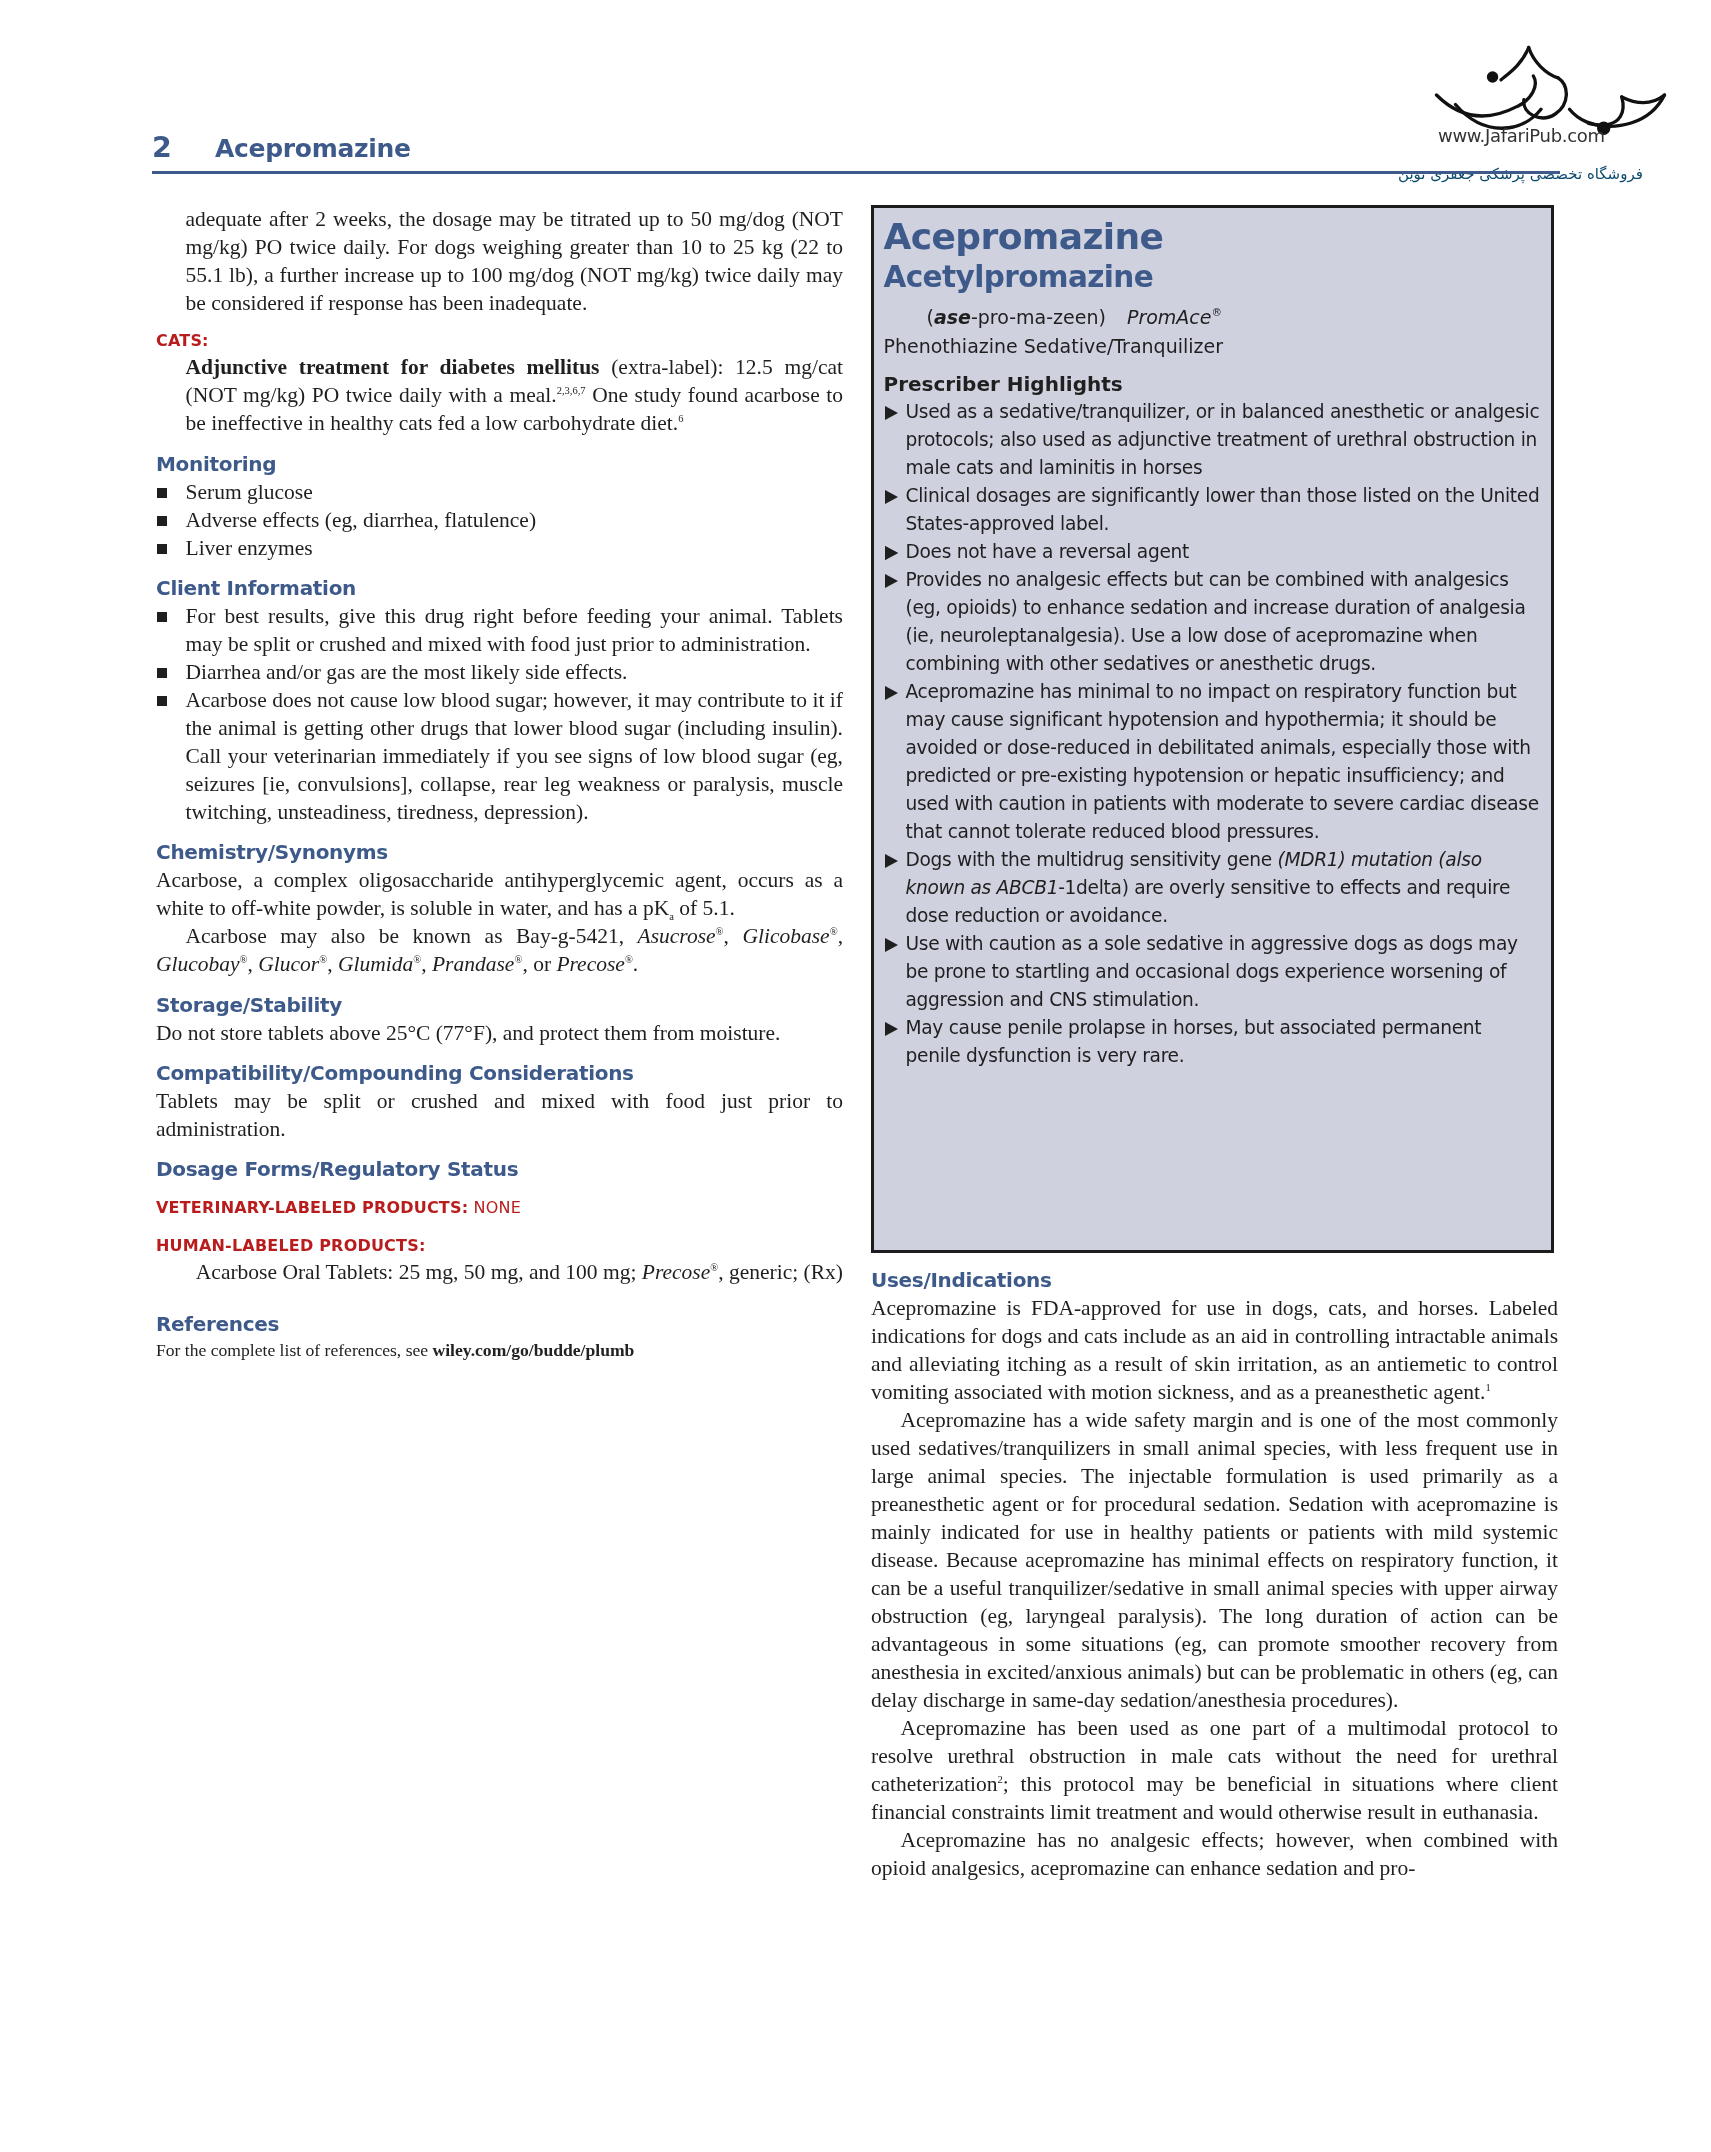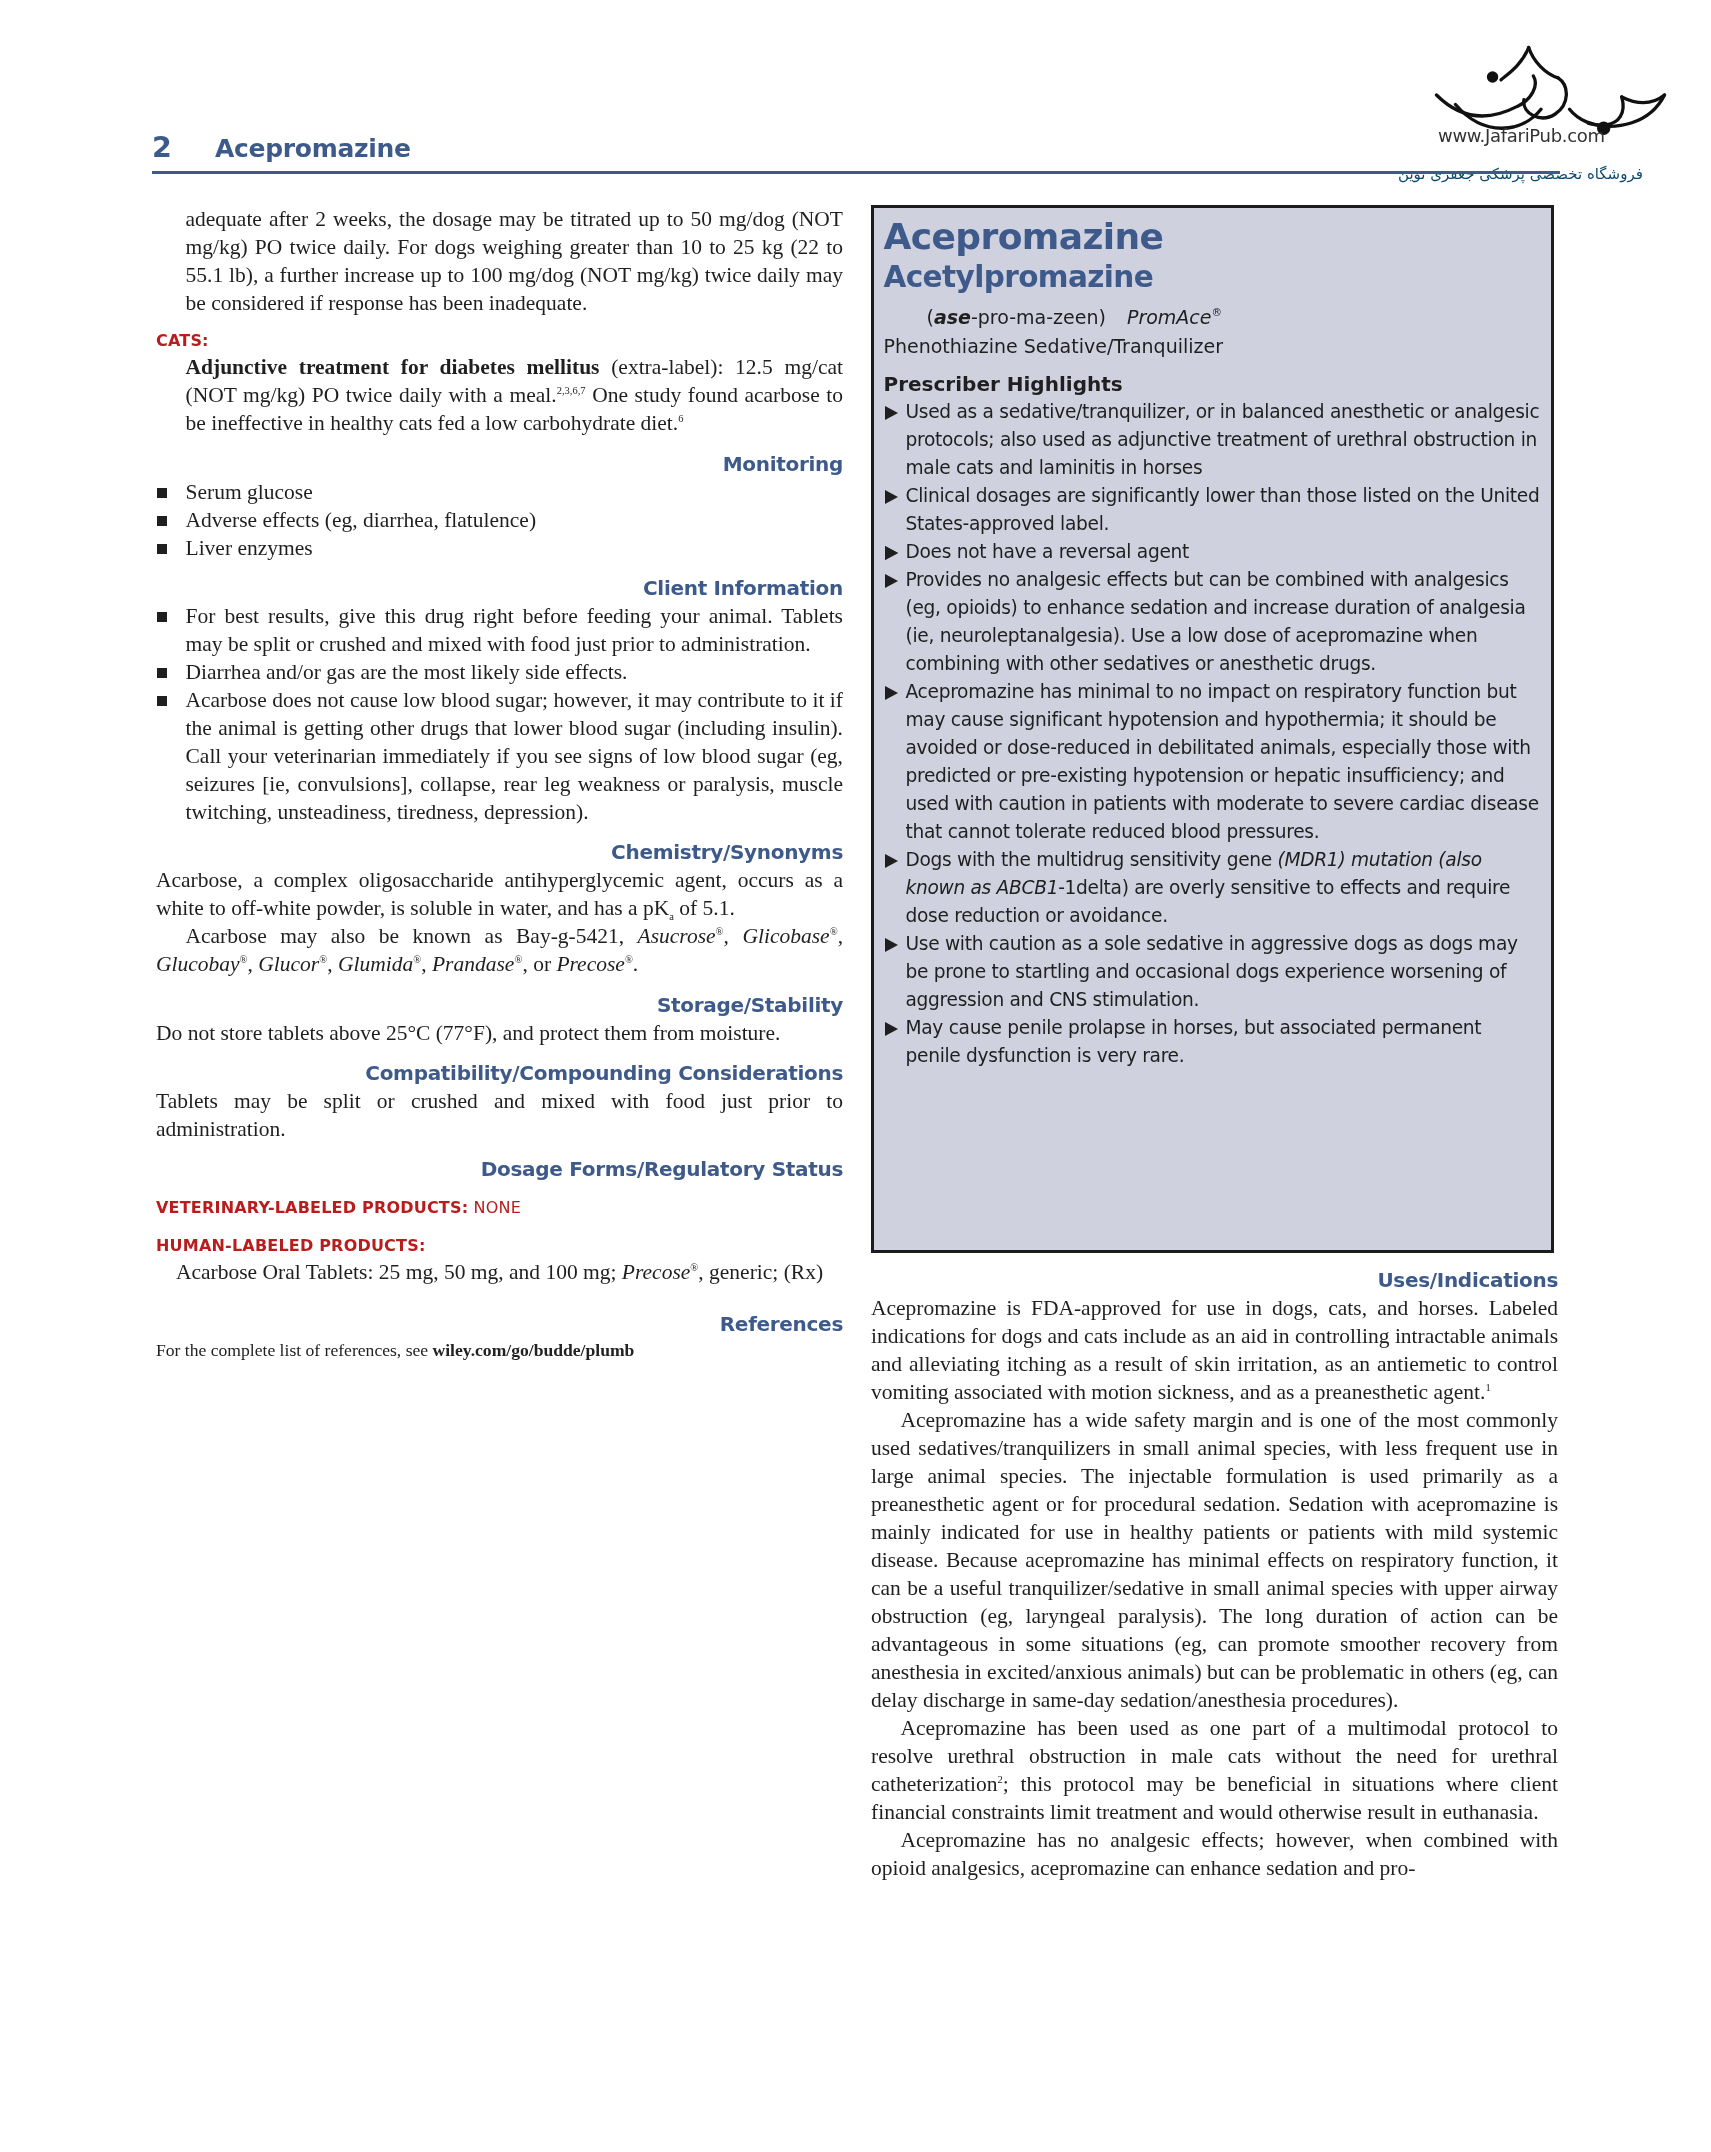--- a/index.html
+++ b/index.html
@@ -18,21 +18,21 @@
 
   
   .col-left { position:absolute; left:156px; top:205px; width:687px; }
   .col-right { position:absolute; left:871px; width:687px; }
   p { margin:0; }
   .body-text { font-family:"Liberation Serif", serif; font-size:21.5px; line-height:28px; text-align:justify; color:#1f1f1f; }
   .indent-block { padding-left:29.5px; }
   .indent-first { text-indent:29.5px; }
   .sub-label { font-family:"DejaVu Sans", sans-serif; font-size:16px; font-weight:bold; color:#b91c1c; margin-top:9.5px; line-height:25px; letter-spacing:0.2px; }
   .sub-label .val { font-weight:normal; }
-  .sec-head { font-family:"DejaVu Sans", sans-serif; font-weight:bold; font-size:20px; color:#3d5a8a; margin-top:13.3px; line-height:27px; letter-spacing:-0.3px;text-align:right; }
+  .sec-head { font-family:"DejaVu Sans", sans-serif; font-weight:bold; font-size:20px; color:#3d5a8a; margin-top:13.3px; line-height:27px; letter-spacing:-0.3px; }
   ul.sq { list-style:none; margin:0; padding:0; }
   ul.sq li { position:relative; padding-left:29.5px; }
   ul.sq li .bullet { position:absolute; left:1px; top:10.5px; width:9.5px; height:9.5px; background:#1f1f1f; }
   .ref-text { font-family:"Liberation Serif", serif; font-size:17.6px; line-height:25px; color:#222; }
   .ref-text b { font-weight:bold; }
   sup { font-size:10.5px; line-height:0; vertical-align:7.6px; }
   sub { font-size:10.5px; line-height:0; }
 
   
   .hbox { position:absolute; left:871px; top:205px; width:683px; height:1048px; box-sizing:border-box; border:3.8px solid #1c1c1c; background:#cfd1df; padding:7.6px 9.5px 0 9.5px; }
@@ -99,21 +99,21 @@
 
   <div class="sec-head">Storage/Stability</div>
   <p class="body-text">Do not store tablets above 25°C (77°F), and protect them from moisture.</p>
 
   <div class="sec-head">Compatibility/Compounding Considerations</div>
   <p class="body-text">Tablets may be split or crushed and mixed with food just prior to administration.</p>
 
   <div class="sec-head">Dosage Forms/Regulatory Status</div>
   <div class="sub-label" style="margin-top:11.4px"><span>VETERINARY-LABELED PRODUCTS:</span><span class="val"> NONE</span></div>
   <div class="sub-label" style="margin-top:13.3px">HUMAN-LABELED PRODUCTS:</div>
-  <p class="body-text" style="text-align:center"><span>Acarbose Oral Tablets: 25 mg, 50 mg, and 100 mg; </span><em>Precose</em><sup>®</sup><span>, generic; (Rx)</span></p>
+  <p class="body-text" style="text-align:right"><span>Acarbose Oral Tablets: 25 mg, 50 mg, and 100 mg; </span><em>Precose</em><sup>®</sup><span>, generic; (Rx)</span></p>
 
   <div class="sec-head" style="margin-top:25px">References</div>
   <p class="ref-text"><span>For the complete list of references, see </span><b>wiley.com/go/budde/plumb</b></p>
 </div>
 
 <div class="hbox">
   <div class="box-title">Acepromazine</div>
   <div class="box-sub">Acetylpromazine</div>
   <div class="box-pron"><span>(</span><b><em>ase</em></b><span>-pro-ma-zeen)</span><span class="brand">PromAce</span><sup>®</sup></div>
   <div class="box-class">Phenothiazine Sedative/Tranquilizer</div>

